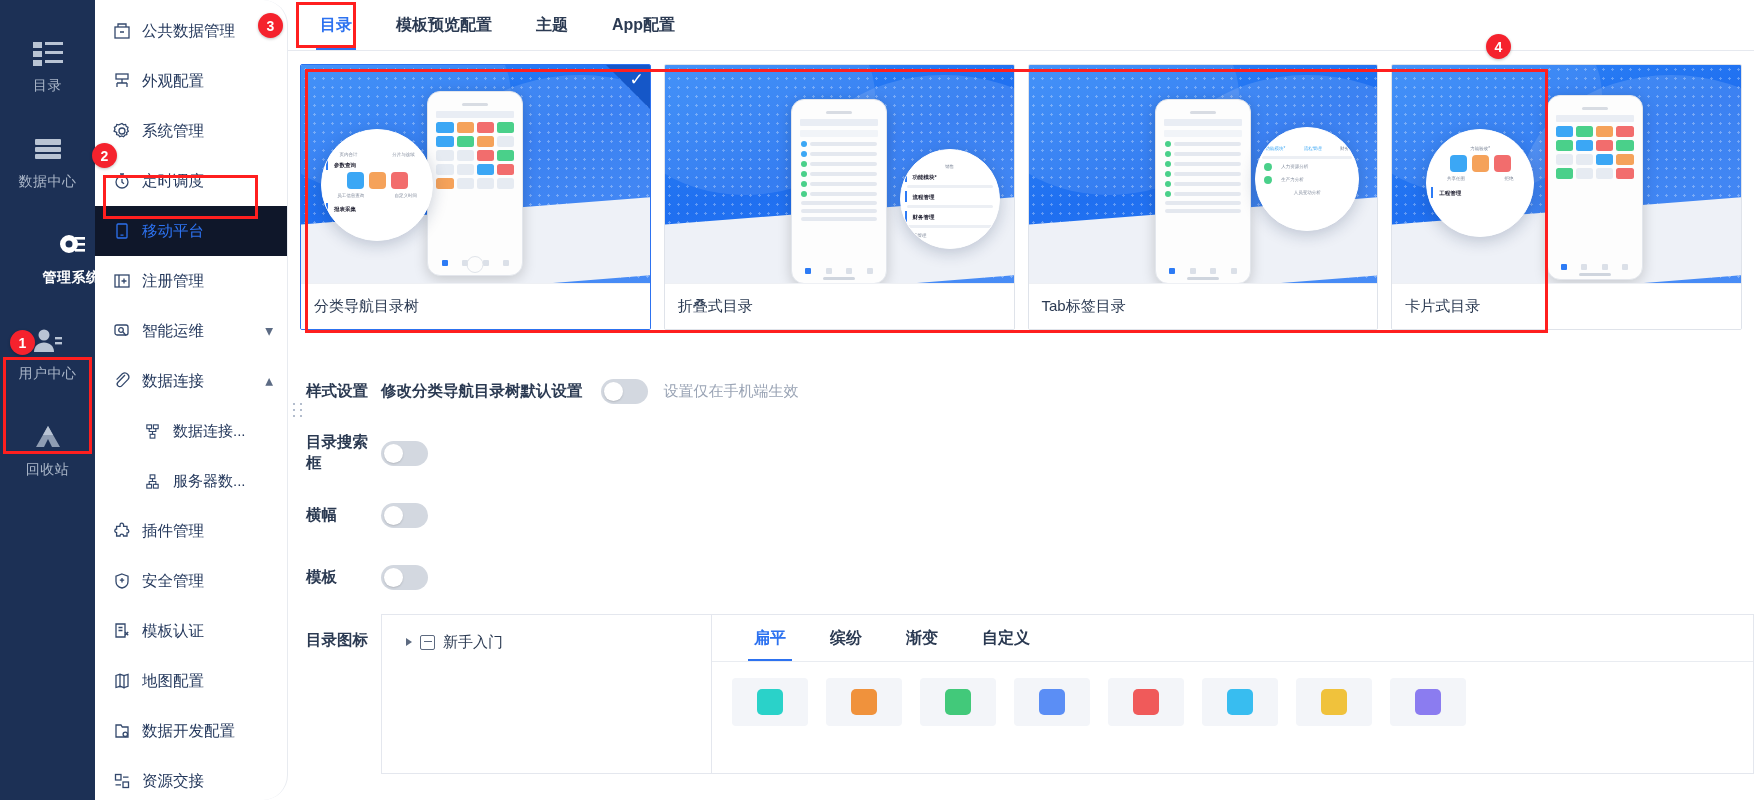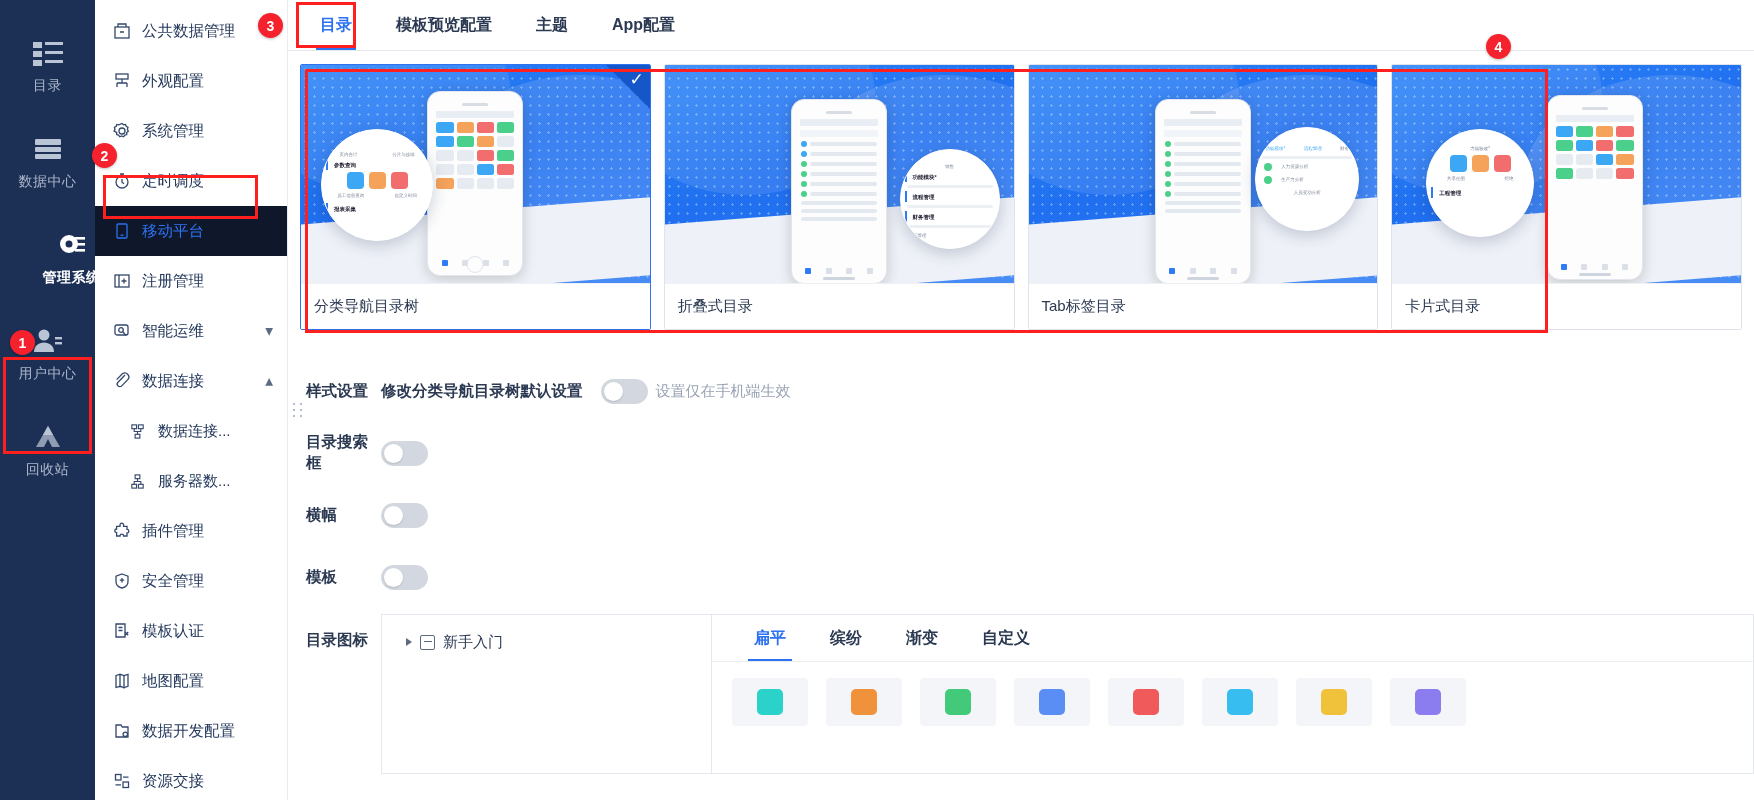--- a/index.html
+++ b/index.html
@@ -26,31 +26,32 @@
   .rail-item.active { background:#1c3055; color:#ffffff;margin-left:48px; }
   .rail-item.active .rl { color:#ffffff; font-weight:bold; }
   .rail-ico { width:34px; height:32px; display:flex; align-items:center; justify-content:center; }
   .rail-ico svg { display:block; }
 
   
   .menu {
     width:193px; flex:0 0 193px; background:#ffffff;
     border-right:1px solid #e8ebf0; padding-top:6px; overflow:hidden;
     position:relative;
+    border-radius:25px;
   }
   .menu-item {
     height:50px; display:flex; align-items:center; gap:11px;
     padding-left:17px; color:#24385c; font-size:15.5px; cursor:pointer;
     position:relative;
   }
   .menu-item .mi-ico { width:19px; height:19px; flex:0 0 19px; display:flex; align-items:center; justify-content:center; }
   .menu-item .mi-ico svg { display:block; }
   .menu-item .mi-label { white-space:nowrap; }
   .menu-item .mi-arrow { margin-left:auto; margin-right:14px; color:#5c6b84; }
-  .menu-item.sub { padding-left:33px; font-size:15px; }
+  .menu-item.sub { padding-left:48px; font-size:15px; }
   .menu-item.selected { background:#0f172a; color:#2d72f0; }
   .menu-item.selected .mi-ico svg { stroke:#2d72f0; }
 
   
   .main { flex:1; display:flex; flex-direction:column; background:#fff; min-width:0; position:relative; }
 
   .tabbar {
     height:51px; flex:0 0 51px; display:flex; align-items:flex-end;
     border-bottom:1px solid #e6e9ef; padding-left:10px; gap:0;
   }
@@ -140,21 +141,21 @@
   
   .drag-dots { position:absolute; left:0px; top:352px; width:18px; display:flex; flex-direction:column; gap:4px; align-items:center; }
   .drag-dots i { width:2px; height:2px; background:#9aa7bd; border-radius:50%; display:block; }
   .drag-col { display:flex; gap:5px; }
 
   
   .settings { padding:30px 0 0 0; }
   .srow { display:flex; align-items:center; height:62px; padding-left:18px; }
   .slabel { width:75px; flex:0 0 75px; font-size:15.5px; color:#2b3a52; font-weight:bold; }
   .sdesc { font-size:15.5px; color:#2b3a52; font-weight:bold; margin-right:18px; }
-  .shint { font-size:15px; color:#9aa4b5; margin-left:8px; }
+  .shint { font-size:15px; color:#9aa4b5; margin-left:16px; }
   .toggle {
     width:47px; height:25px; border-radius:13px; background:#d3d8e0;
     position:relative; cursor:pointer; flex:0 0 47px;
   }
   .toggle .knob {
     position:absolute; top:3px; left:3px; width:19px; height:19px;
     border-radius:50%; background:#fff; box-shadow:0 1px 2px rgba(0,0,0,.15);
   }
 
   

